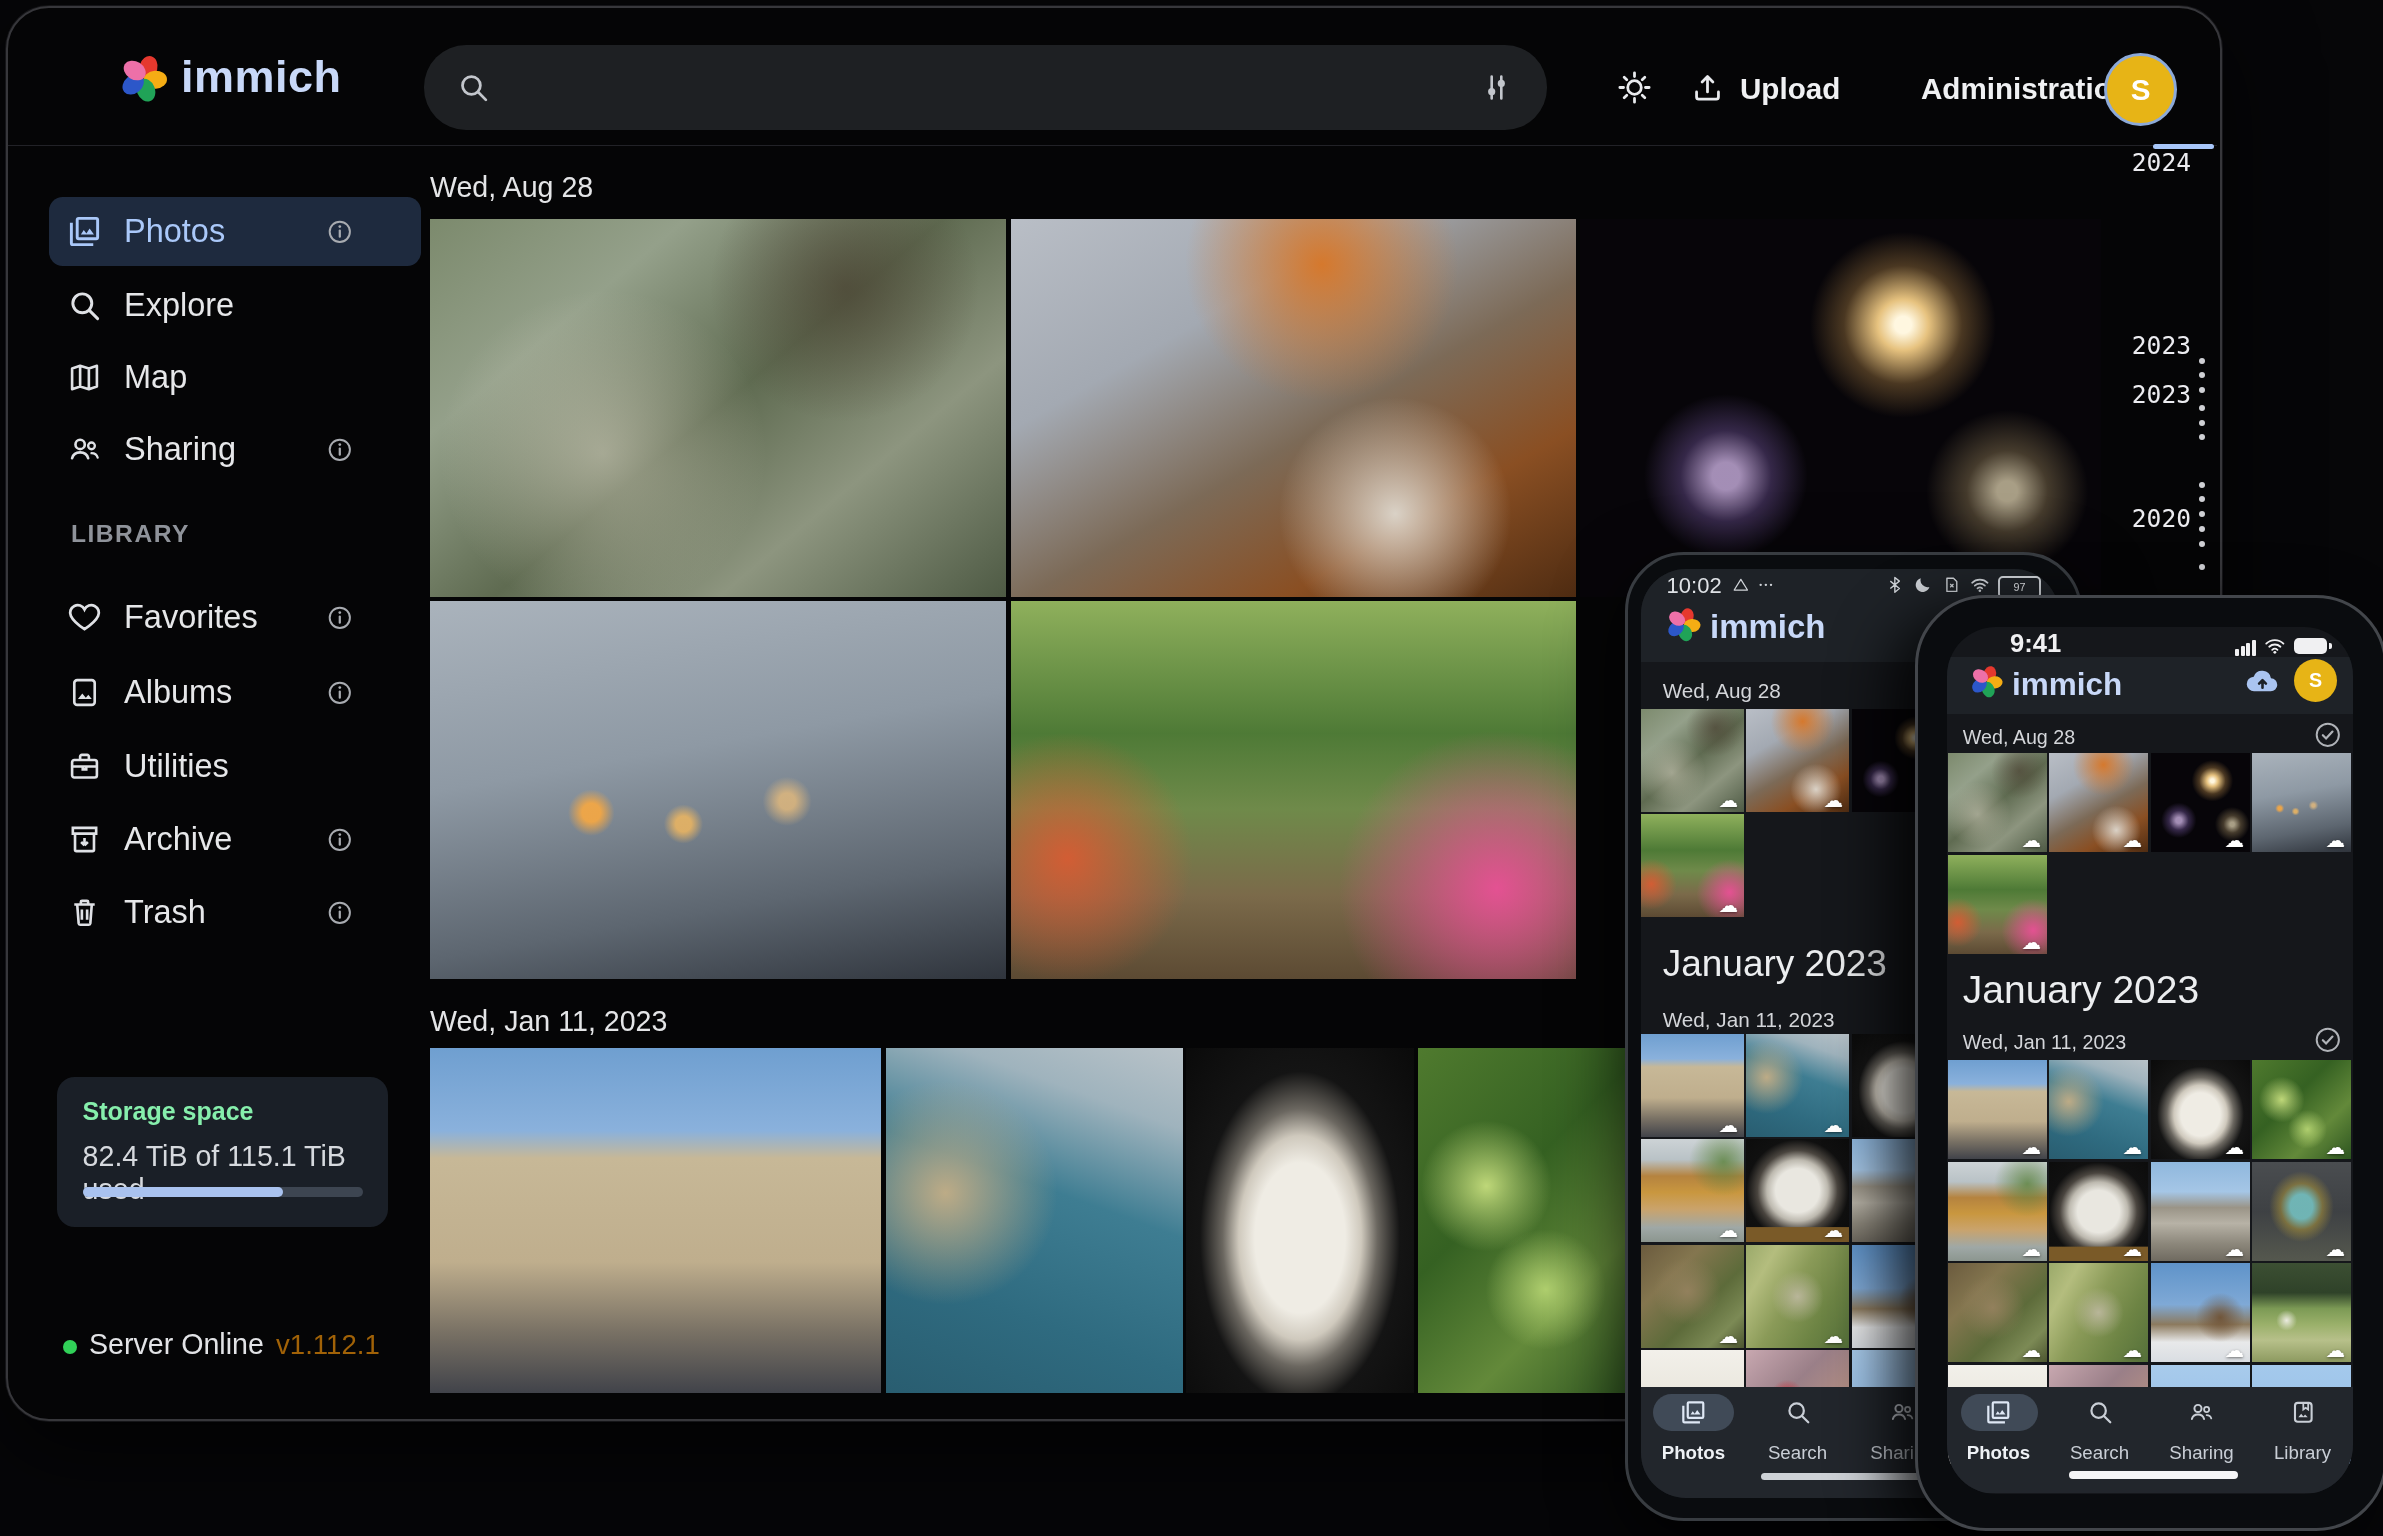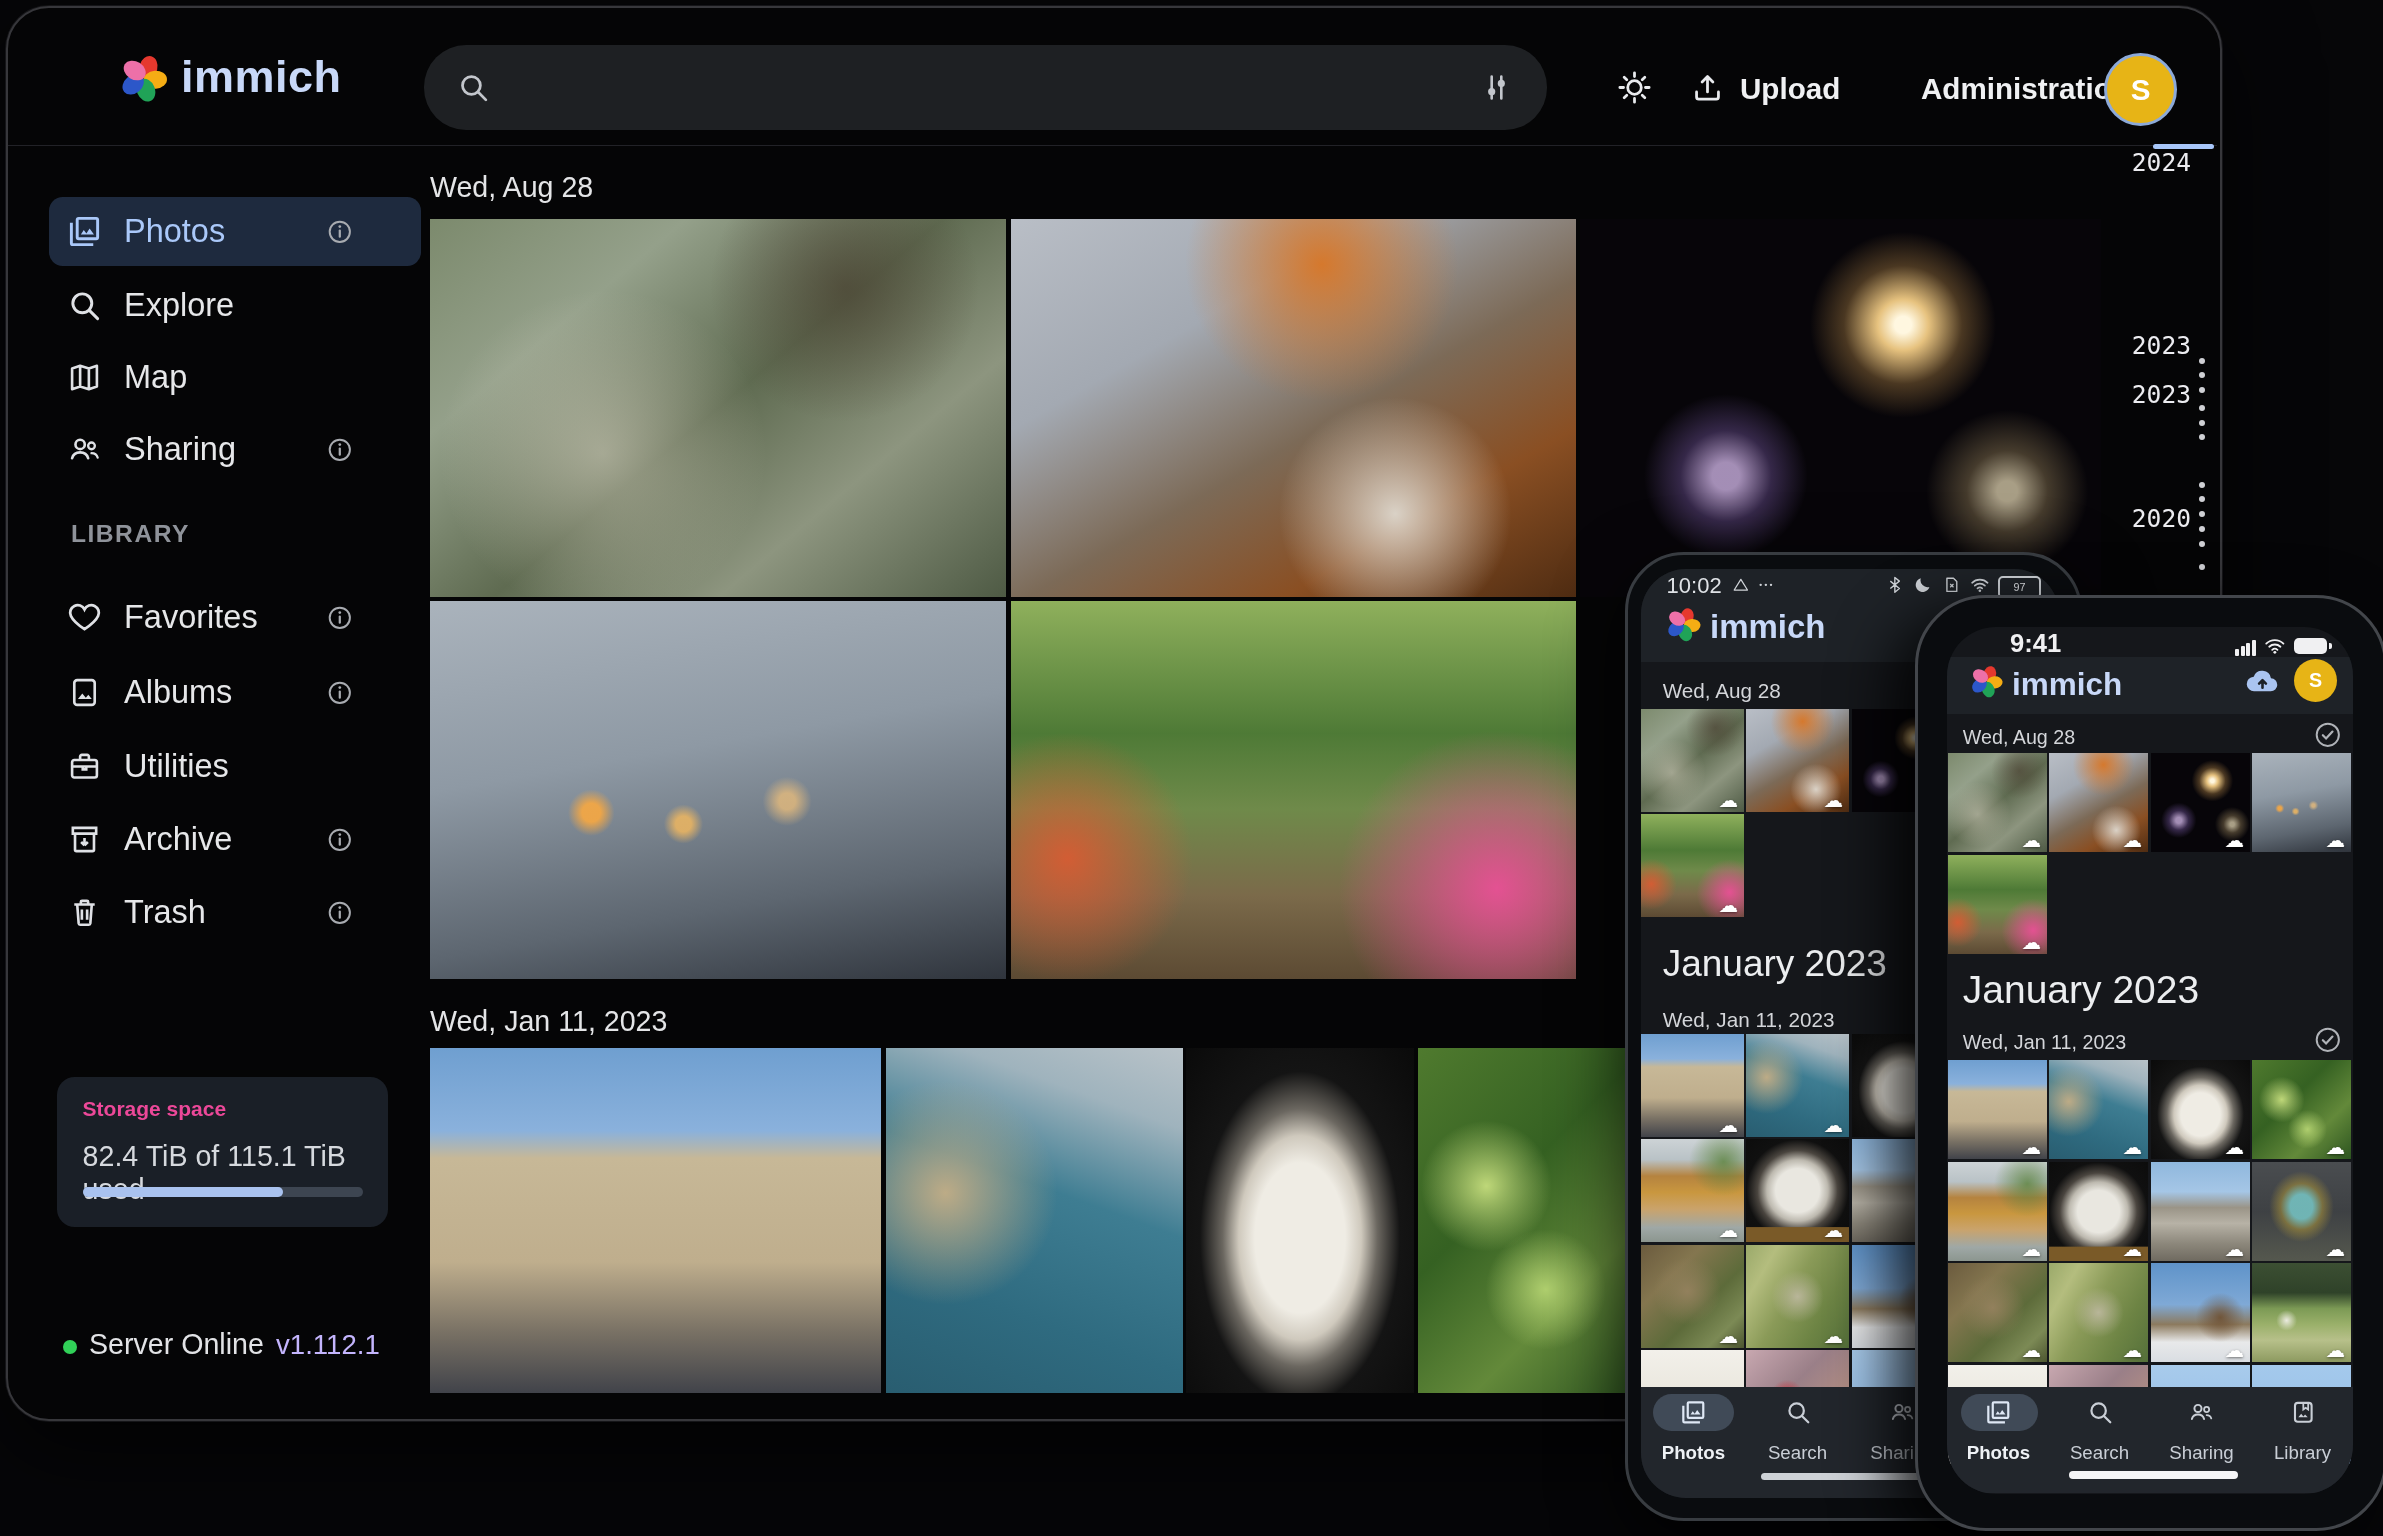--- a/index.html
+++ b/index.html
@@ -277,31 +277,31 @@
     <svg class="ic abs" style="left:67px;top:895px;width:35px;height:35px;color:#dfe1e5" viewBox="0 0 36 36" width="35" height="35">
         <use href="#i-trash"></use>
       </svg>
     <div class="abs side-label" style="left:124px;top:894px">Trash</div>
     <svg class="ic abs" style="left:325px;top:898px;width:29.6px;height:29.6px;color:#a8abb0" viewBox="0 0 30 30" width="29.6" height="29.6">
         <use href="#i-info"></use>
       </svg>
   </div>
 
   <div class="abs card" style="left:57px;top:1077px;width:331px;height:150px">
-    <div class="abs" style="left:25.6px;top:19.7px;font-size:21px;font-weight:700;color:#ec4899">Storage space</div>
+    <div class="abs" style="left:25.6px;top:19.7px;font-size:25px;font-weight:700;color:#86efac">Storage space</div>
     <div class="abs" style="left:25.6px;top:63px;font-size:28.6px;color:#d6d9de">82.4 TiB of 115.1 TiB used</div>
     <div class="abs bar-track" style="left:25.6px;top:110px;width:280px">
       <div class="bar-fill" style="width:71.6%"></div>
     </div>
   </div>
 
 
   <div class="abs srv-dot" style="left:63px;top:1340px"></div>
   <div class="abs" style="left:89px;top:1328px;font-size:28.6px;color:#e2e3e6">Server Online</div>
-  <div class="abs" style="left:276px;top:1329px;width:102px;text-align:right;font-size:27.6px;color:#c4b5fd">v1.112.1</div>
+  <div class="abs" style="left:276px;top:1329px;width:102px;text-align:right;font-size:27.6px;color:#a16207">v1.112.1</div>
 
   <div class="abs date-h" style="left:430px;top:171px">Wed, Aug 28</div>
   <div class="t p-zoo" style="left:430px;top:219px;width:576px;height:378px"></div>
   <div class="t p-dinner" style="left:1011px;top:219px;width:565px;height:378px"></div>
   <div class="t p-fire" style="left:1580px;top:219px;width:521px;height:378px"></div>
   <div class="t p-hands" style="left:430px;top:601px;width:576px;height:378px"></div>
   <div class="t p-autumn" style="left:1011px;top:601px;width:565px;height:378px"></div>
 
   <div class="abs date-h" style="left:430px;top:1005px">Wed, Jan 11, 2023</div>
   <div class="t p-fort" style="left:430px;top:1048px;width:451px;height:345px"></div>

